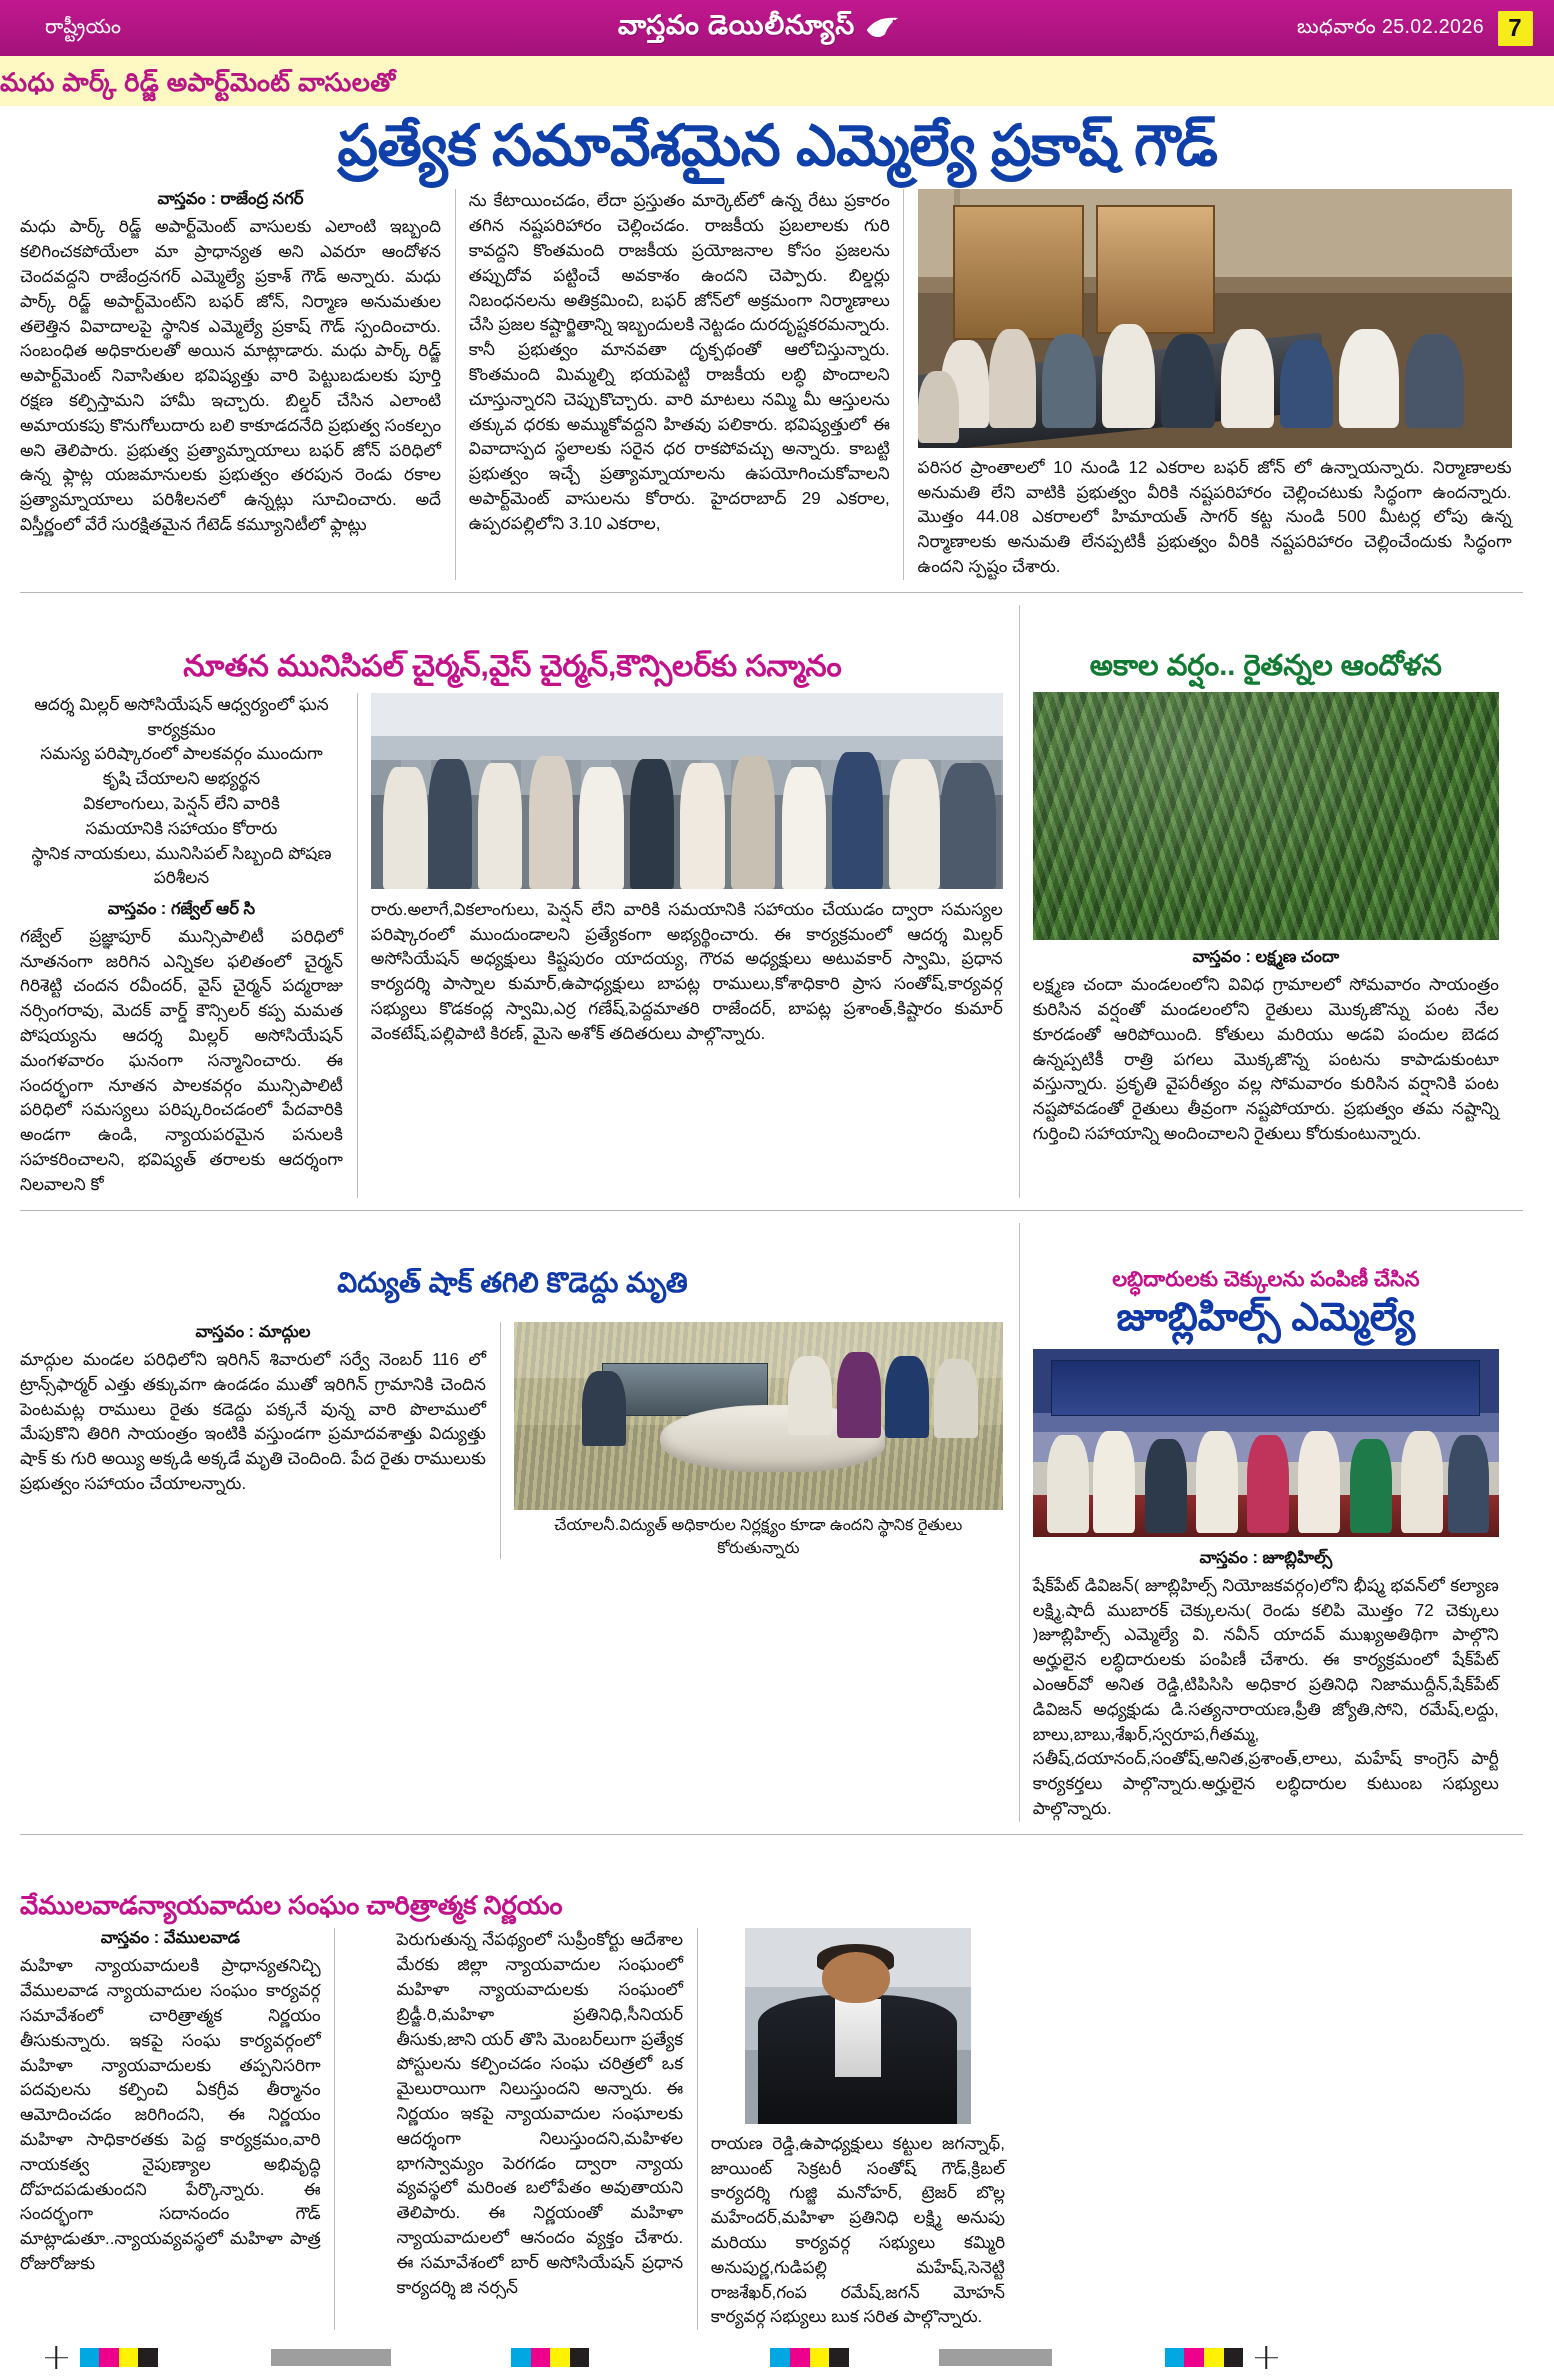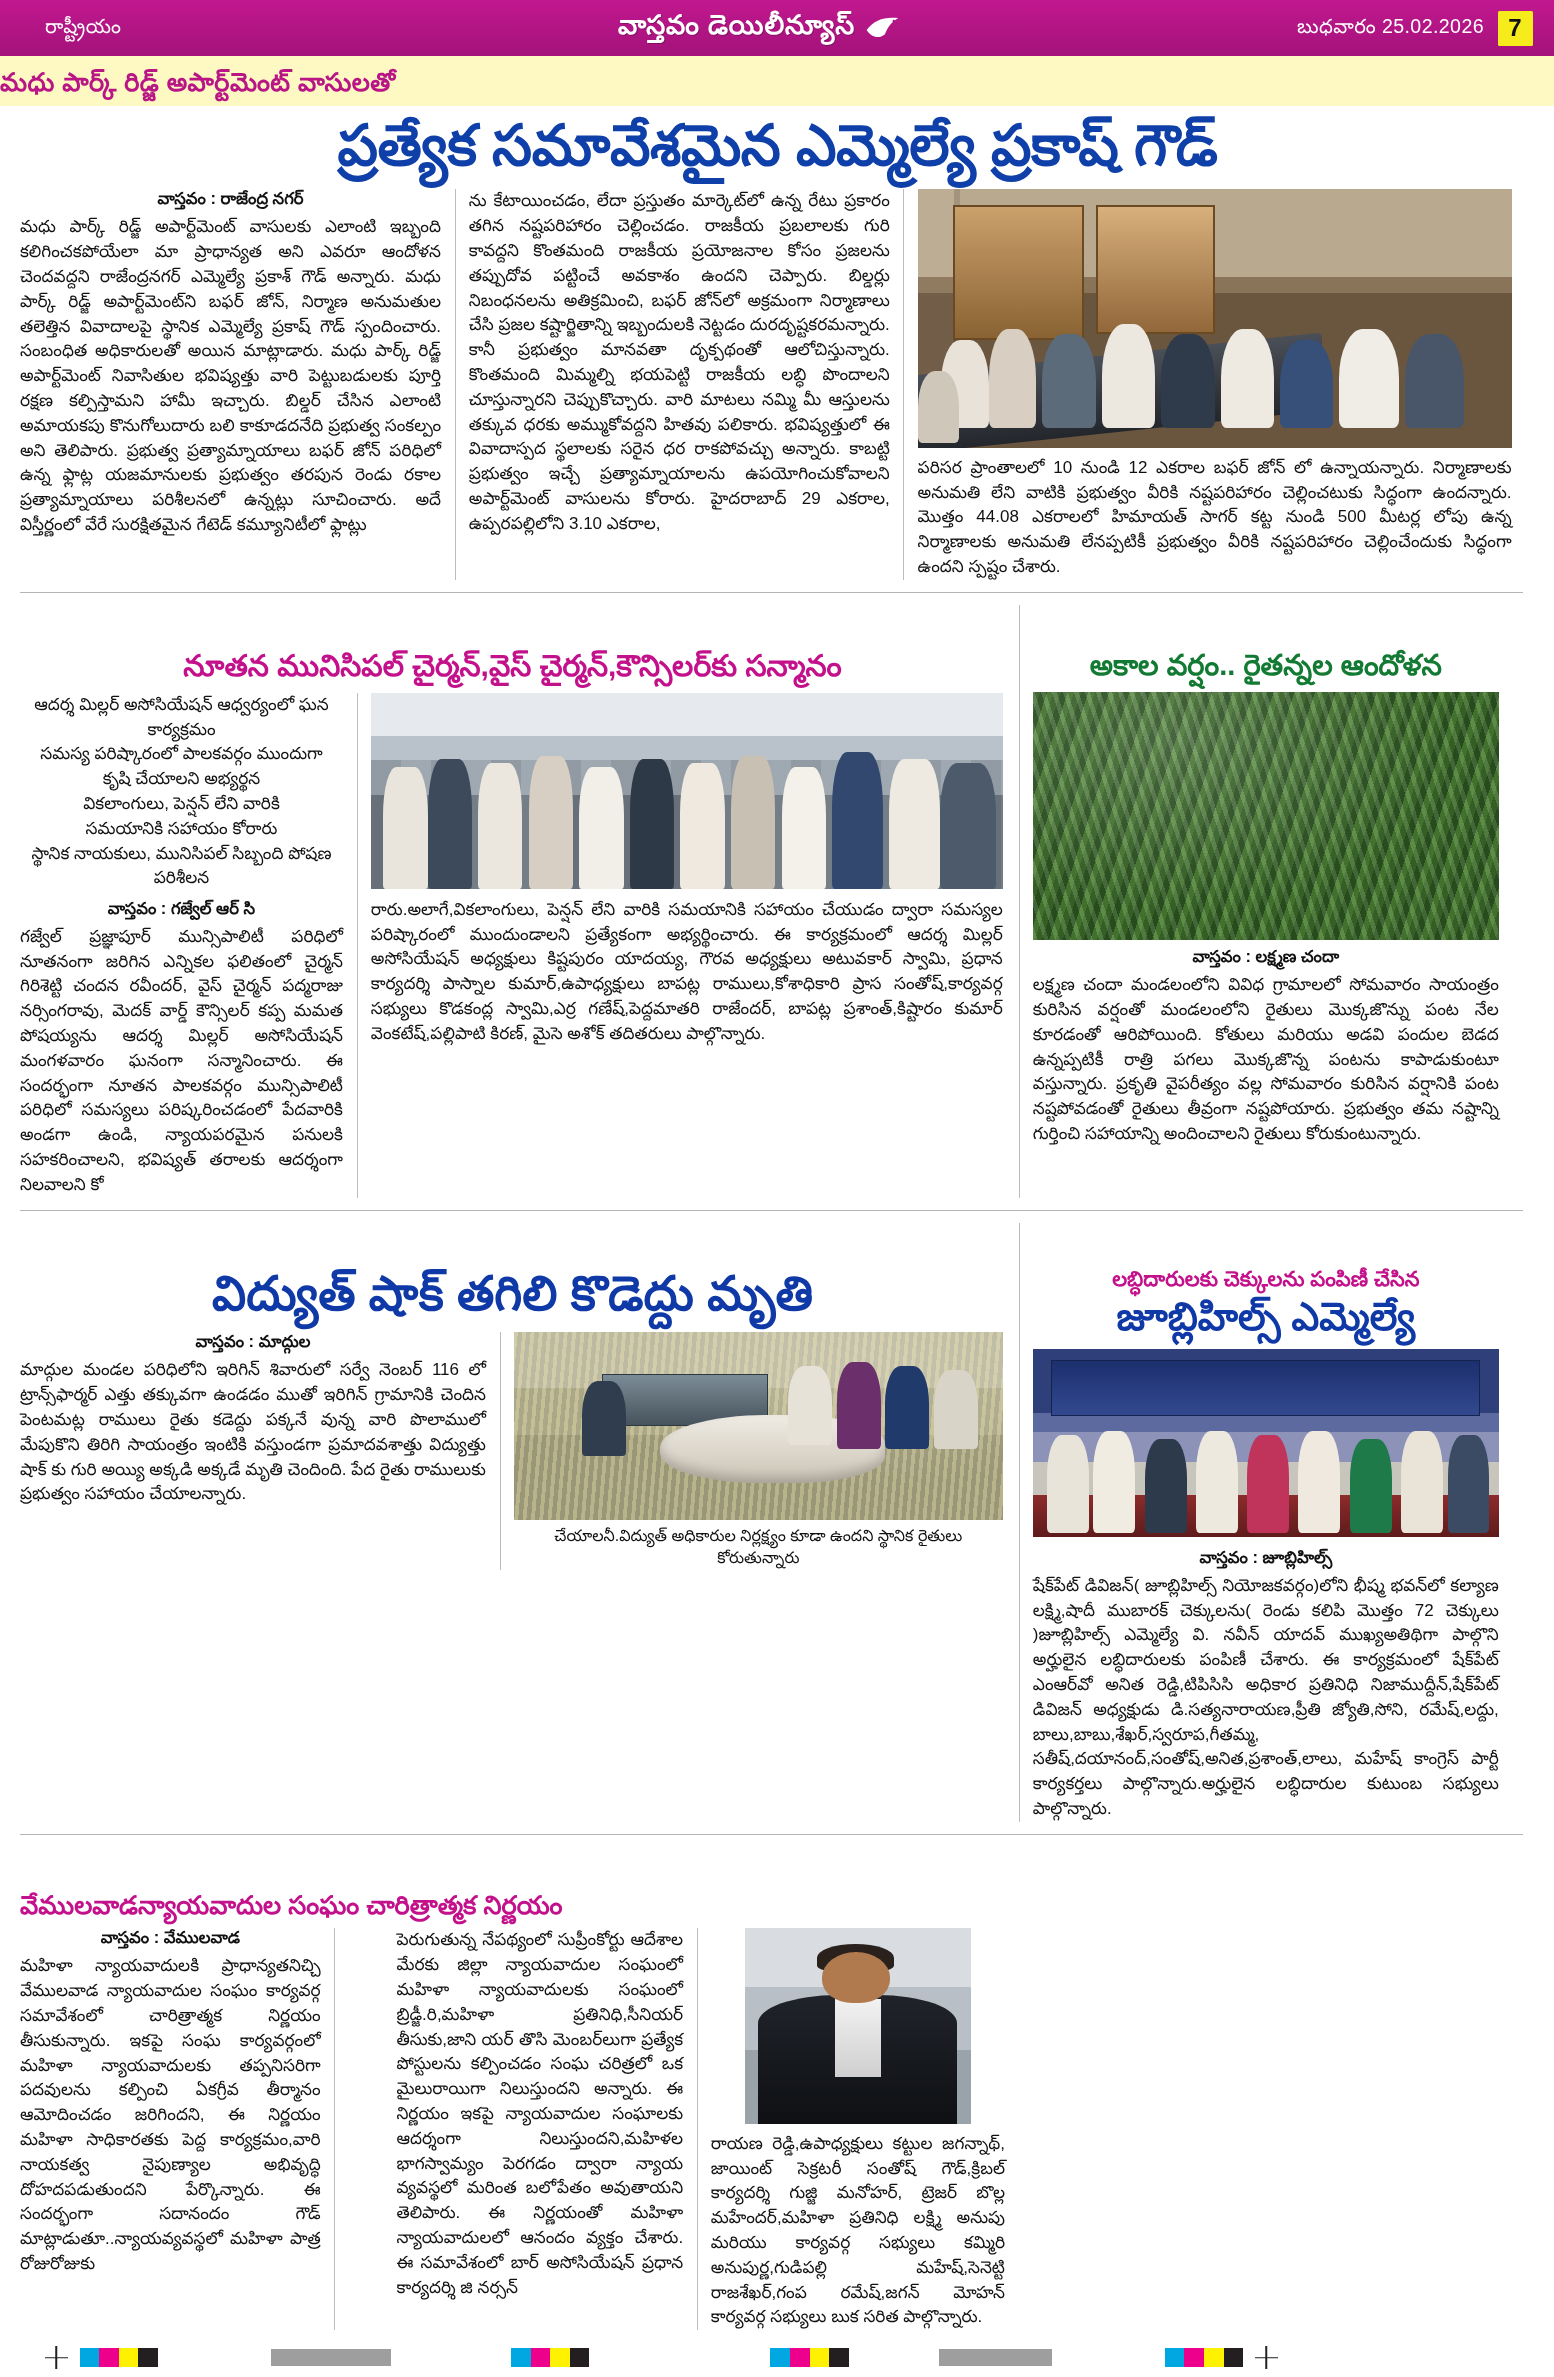--- a/index.html
+++ b/index.html
@@ -416,22 +416,22 @@
         <div class="byline byline-center" style="margin-top:7.5px;">వాస్తవం : లక్ష్మణ చందా</div>
         <p class="body">లక్ష్మణ చందా మండలంలోని వివిధ గ్రామాలలో సోమవారం సాయంత్రం కురిసిన వర్షంతో మండలంలోని రైతులు మొక్కజొన్ను పంట నేల కూరడంతో ఆరిపోయింది. కోతులు మరియు అడవి పందుల బెడద ఉన్నప్పటికీ రాత్రి పగలు మొక్కజొన్న పంటను కాపాడుకుంటూ వస్తున్నారు. ప్రకృతి వైపరీత్యం వల్ల సోమవారం కురిసిన వర్షానికి పంట నష్టపోవడంతో రైతులు తీవ్రంగా నష్టపోయారు. ప్రభుత్వం తమ నష్టాన్ని గుర్తించి సహాయాన్ని అందించాలని రైతులు కోరుకుంటున్నారు.</p>
       </div>
     </div>
 
     <div class="hrule"></div>
 
     <div class="row">
 
       <div class="col" style="width:985px;">
-        <div class="sec-head blue" style="font-size:48px;">విద్యుత్ షాక్ తగిలి కొడెద్దు మృతి</div>
-        <div class="row" style="margin-top:12px;">
+        <div class="sec-head blue" style="font-size:28px;">విద్యుత్ షాక్ తగిలి కొడెద్దు మృతి</div>
+        <div class="row" style="margin-top:24px;">
           <div class="col" style="width:466px;">
             <div class="byline byline-center">వాస్తవం : మాద్గుల</div>
             <p class="body">మాద్గుల మండల పరిధిలోని ఇరిగిన్ శివారులో సర్వే నెంబర్ 116 లో ట్రాన్స్‌ఫార్మర్ ఎత్తు తక్కువగా ఉండడం ముతో ఇరిగిన్ గ్రామానికి చెందిన పెంటమట్ల రాములు రైతు కడెద్దు పక్కనే వున్న వారి పొలాములో మేపుకొని తిరిగి సాయంత్రం ఇంటికి వస్తుండగా ప్రమాదవశాత్తు విద్యుత్తు షాక్ కు గురి అయ్యి అక్కడి అక్కడే మృతి చెందింది. పేద రైతు రాములుకు ప్రభుత్వం సహాయం చేయాలన్నారు.</p>
           </div>
           <div class="vrule"></div>
           <div class="col" style="width:489px;">
             <div class="photo ph-field" style="width:489px;height:188px;">
               <div class="dry"></div>
               <div class="cart"></div>
               <div class="cow"></div>

